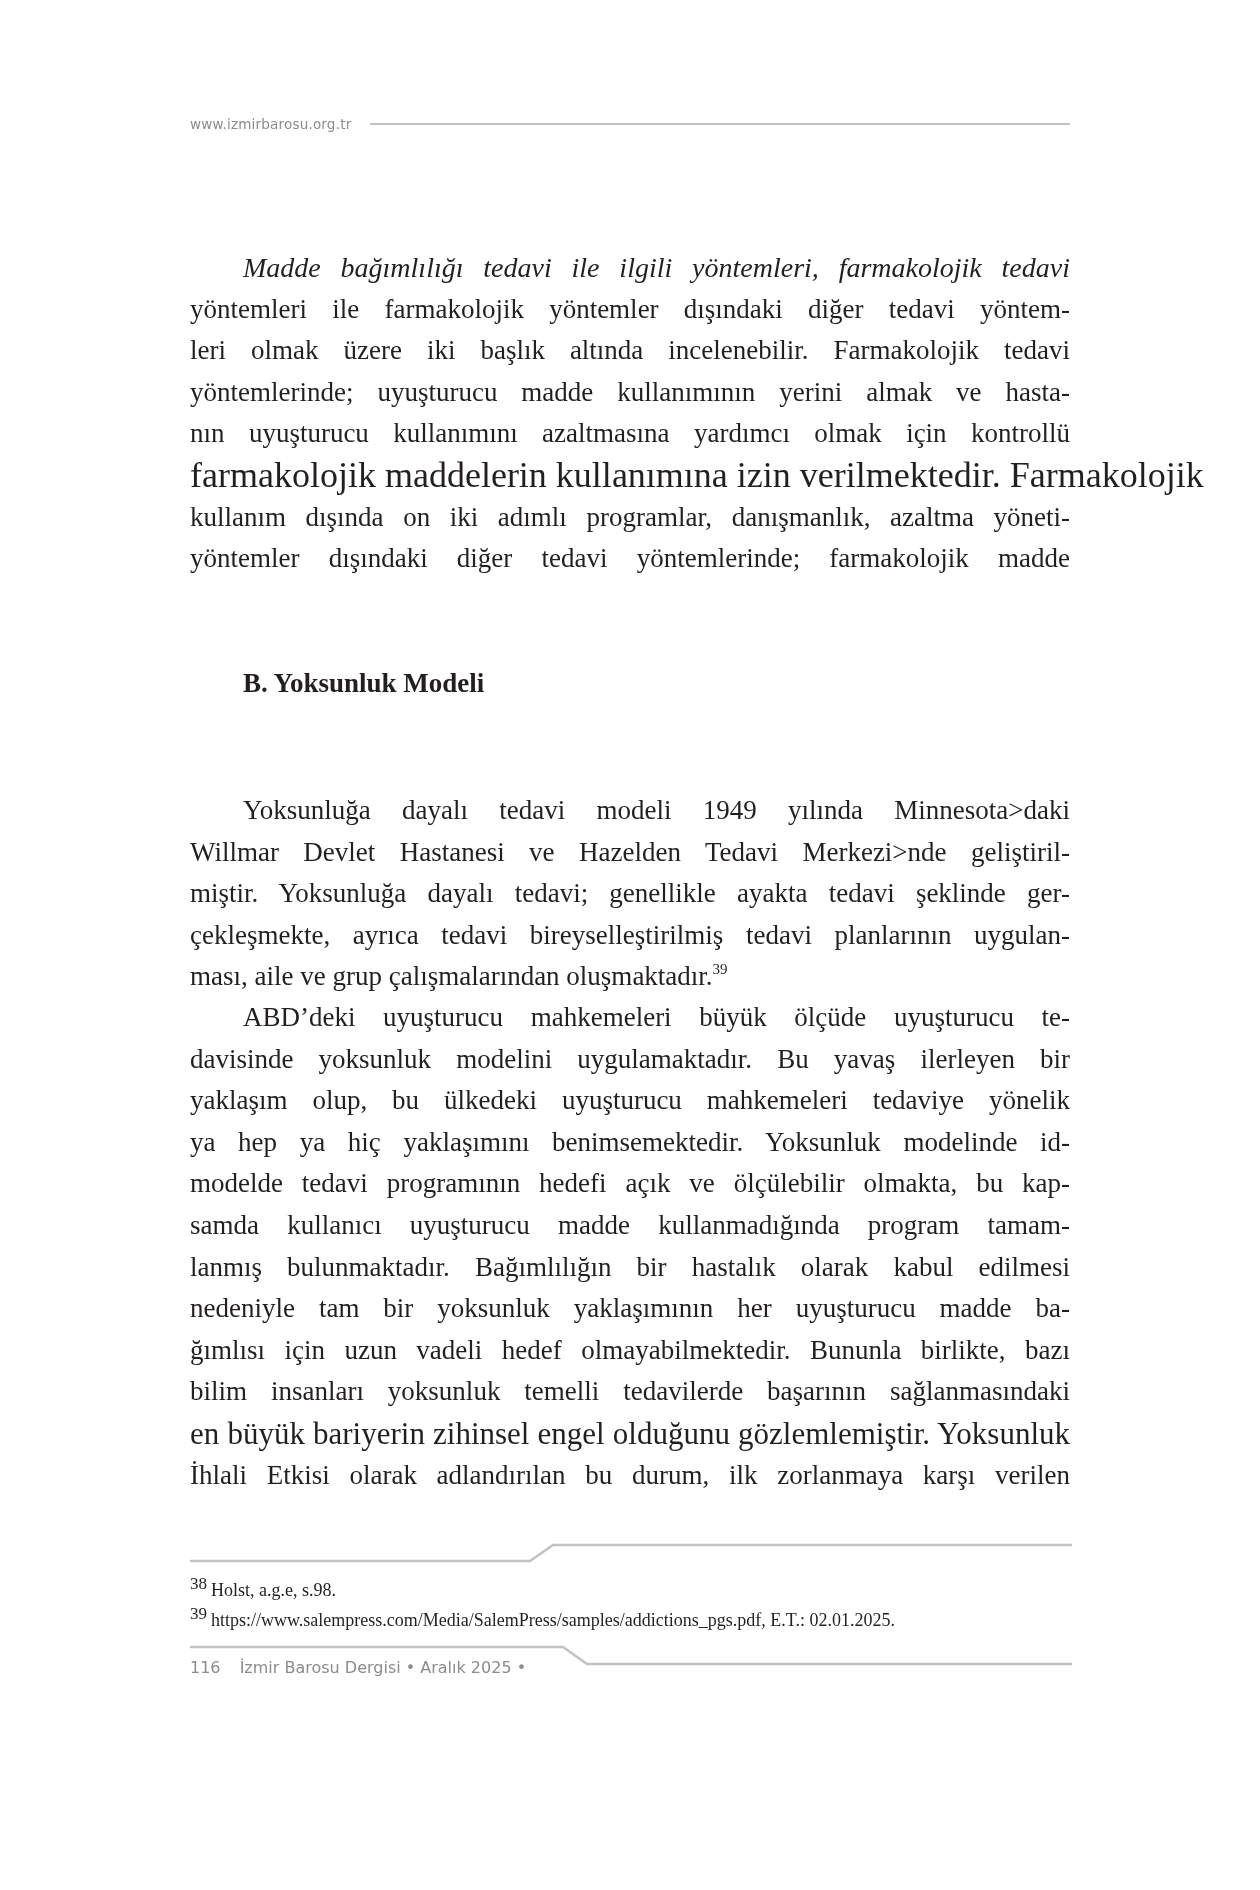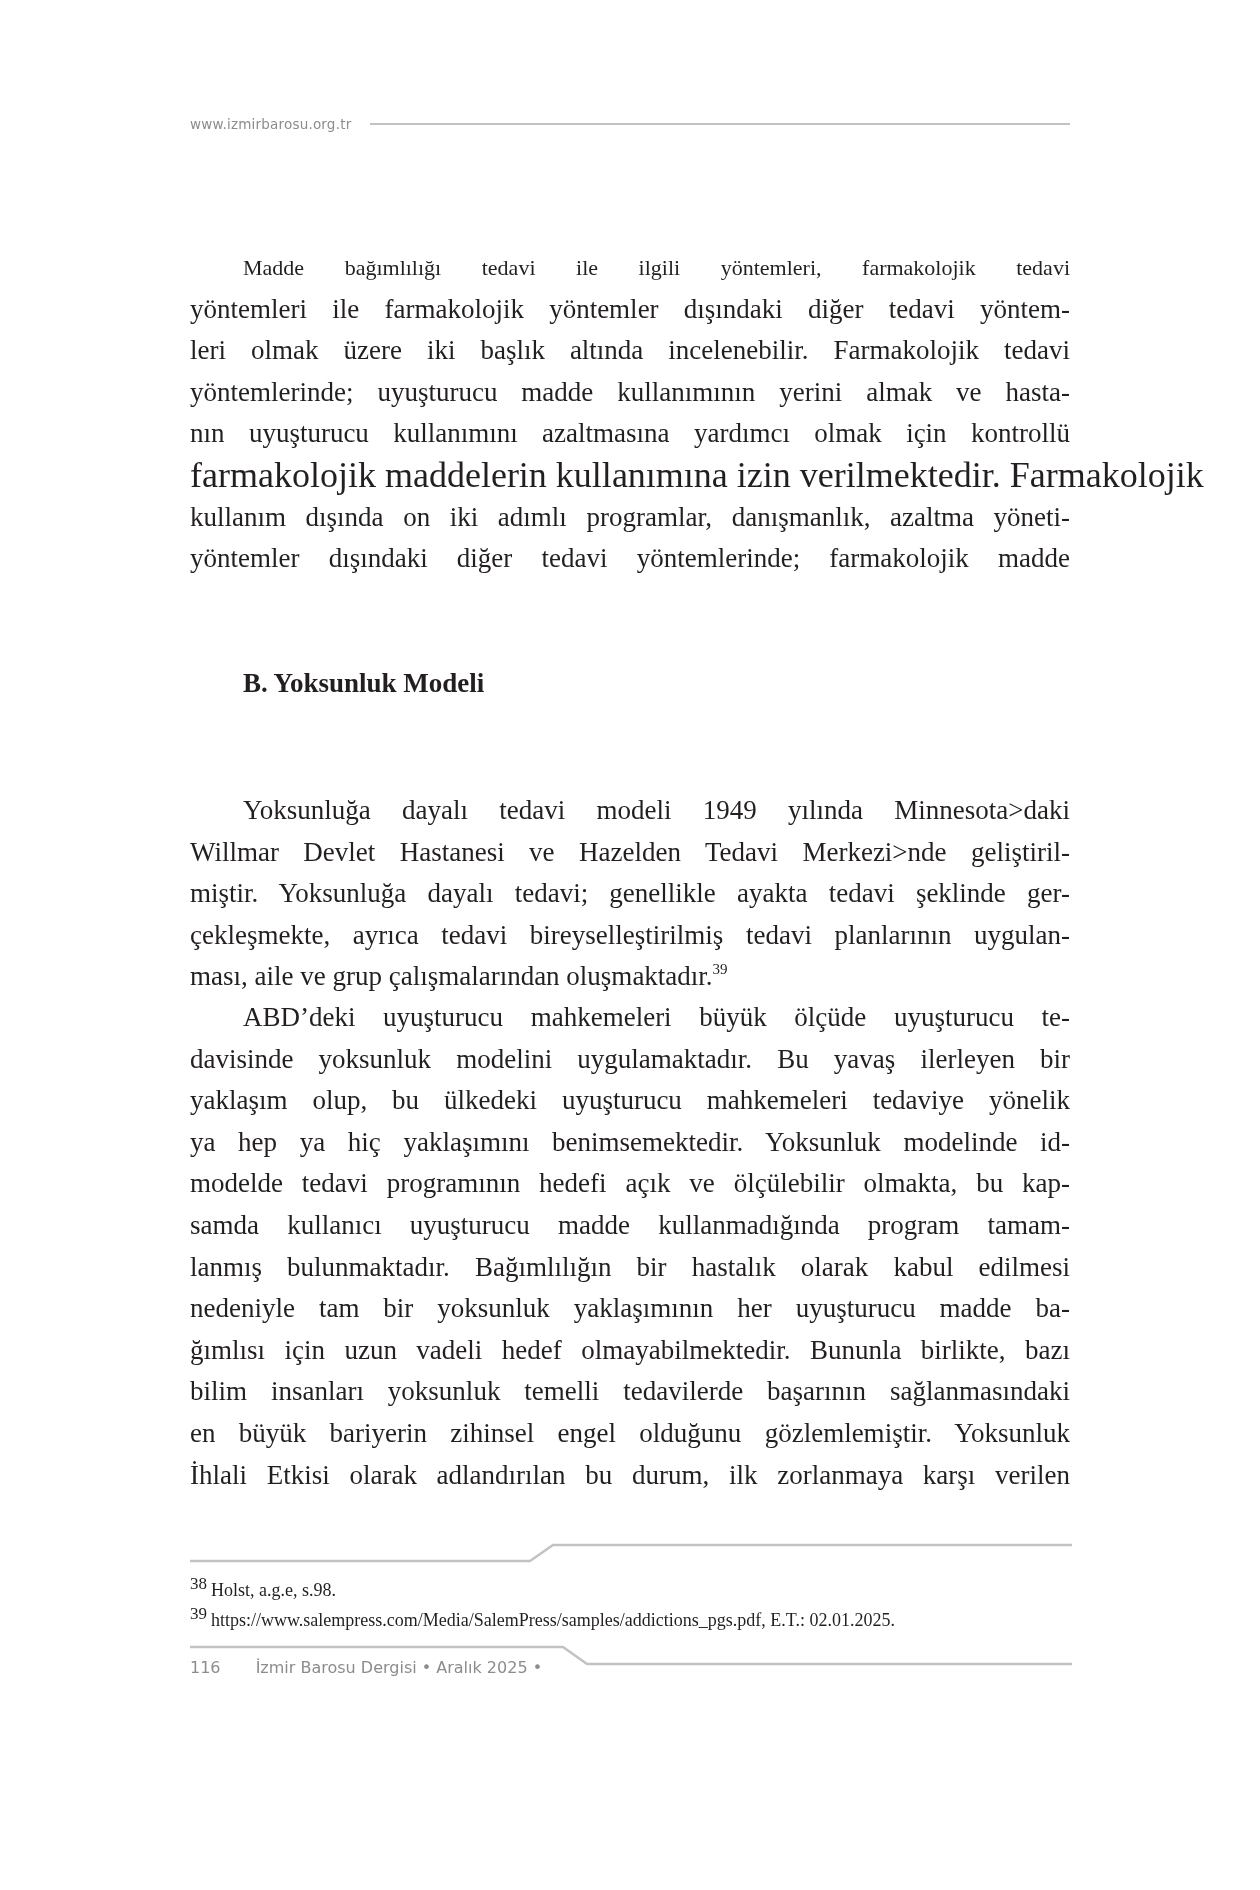--- a/index.html
+++ b/index.html
@@ -19,34 +19,34 @@
   .heading { position: absolute; left: 243px; top: 665px; font-family: "Liberation Serif", "DejaVu Serif", serif; font-weight: bold; font-size: 27px; color: #231f20; line-height: 36px; white-space: nowrap; }
 
   .rules svg { position: absolute; left: 0; top: 0; }
 
   .footnotes { position: absolute; left: 190px; width: 880px; font-family: "Liberation Serif", "DejaVu Serif", serif; color: #231f20; }
   .fn { position: absolute; left: 0; white-space: nowrap; font-size: 18px; line-height: 24px; }
   .fn .fn-num { font-size: 17px; position: relative; top: -7px; margin-right: 4px; }
 
   .footer { position: absolute; left: 190px; top: 1658px; font-family: "DejaVu Sans", sans-serif; font-size: 16px; color: #8c8c8c; white-space: nowrap; line-height: 20px; }
   .footer span { display: inline-block; }
-  .footer .page-num { margin-right: 30px; }
+  .footer .page-num { margin-right: 14px; }
 </style>
 </head>
 <body>
 
 <div class="page">
 
   <div class="running-head">
     <span class="url">www.izmirbarosu.org.tr</span>
     <div class="rule"></div>
   </div>
 
   <div class="body-text" style="top:247px;">
-    <span class="line indent" style="font-size: 22px;">Madde bağımlılığı tedavi ile ilgili yöntemleri, farmakolojik tedavi</span>
+    <span class="line indent" style="font-size: 28px; font-style: italic;">Madde bağımlılığı tedavi ile ilgili yöntemleri, farmakolojik tedavi</span>
     <span class="line" style="font-size: 27px;">yöntemleri ile farmakolojik yöntemler dışındaki diğer tedavi yöntem-</span>
     <span class="line" style="font-size: 27px;">leri olmak üzere iki başlık altında incelenebilir. Farmakolojik tedavi</span>
     <span class="line" style="font-size: 27px;">yöntemlerinde; uyuşturucu madde kullanımının yerini almak ve hasta-</span>
     <span class="line" style="font-size: 27px;">nın uyuşturucu kullanımını azaltmasına yardımcı olmak için kontrollü</span>
     <span class="line" style="font-size: 36px;">farmakolojik maddelerin kullanımına izin verilmektedir. Farmakolojik</span>
     <span class="line" style="font-size: 27px;">kullanım dışında on iki adımlı programlar, danışmanlık, azaltma yöneti-</span>
     <span class="line" style="font-size: 27px;">yöntemler dışındaki diğer tedavi yöntemlerinde; farmakolojik madde</span>
   </div>
 
   <div class="heading">B. Yoksunluk Modeli</div>
@@ -63,21 +63,21 @@
     <span class="line indent" style="font-size: 27px;">ABD’deki uyuşturucu mahkemeleri büyük ölçüde uyuşturucu te-</span>
     <span class="line" style="font-size: 27px;">davisinde yoksunluk modelini uygulamaktadır. Bu yavaş ilerleyen bir</span>
     <span class="line" style="font-size: 27px;">yaklaşım olup, bu ülkedeki uyuşturucu mahkemeleri tedaviye yönelik</span>
     <span class="line" style="font-size: 27px;">ya hep ya hiç yaklaşımını benimsemektedir. Yoksunluk modelinde id-</span>
     <span class="line" style="font-size: 27px;">modelde tedavi programının hedefi açık ve ölçülebilir olmakta, bu kap-</span>
     <span class="line" style="font-size: 27px;">samda kullanıcı uyuşturucu madde kullanmadığında program tamam-</span>
     <span class="line" style="font-size: 27px;">lanmış bulunmaktadır. Bağımlılığın bir hastalık olarak kabul edilmesi</span>
     <span class="line" style="font-size: 27px;">nedeniyle tam bir yoksunluk yaklaşımının her uyuşturucu madde ba-</span>
     <span class="line" style="font-size: 27px;">ğımlısı için uzun vadeli hedef olmayabilmektedir. Bununla birlikte, bazı</span>
     <span class="line" style="font-size: 27px;">bilim insanları yoksunluk temelli tedavilerde başarının sağlanmasındaki</span>
-    <span class="line" style="font-size: 27px;">en büyük bariyerin zihinsel engel olduğunu gözlemlemiştir. Yoksunluk</span>
+    <span class="line" style="font-size: 31px;">en büyük bariyerin zihinsel engel olduğunu gözlemlemiştir. Yoksunluk</span>
     <span class="line" style="font-size: 27px;">İhlali Etkisi olarak adlandırılan bu durum, ilk zorlanmaya karşı verilen</span>
   </div>
 
   <div class="rules">
     <svg width="1260" height="1890">
       <polyline points="190,1561 530,1561 553,1545 1072,1545" fill="none" stroke="#c2c2c2" stroke-width="2.5"></polyline>
       <polyline points="190,1647 563,1647 587,1664 1072,1664" fill="none" stroke="#c2c2c2" stroke-width="2.5"></polyline>
     </svg>
   </div>
 

